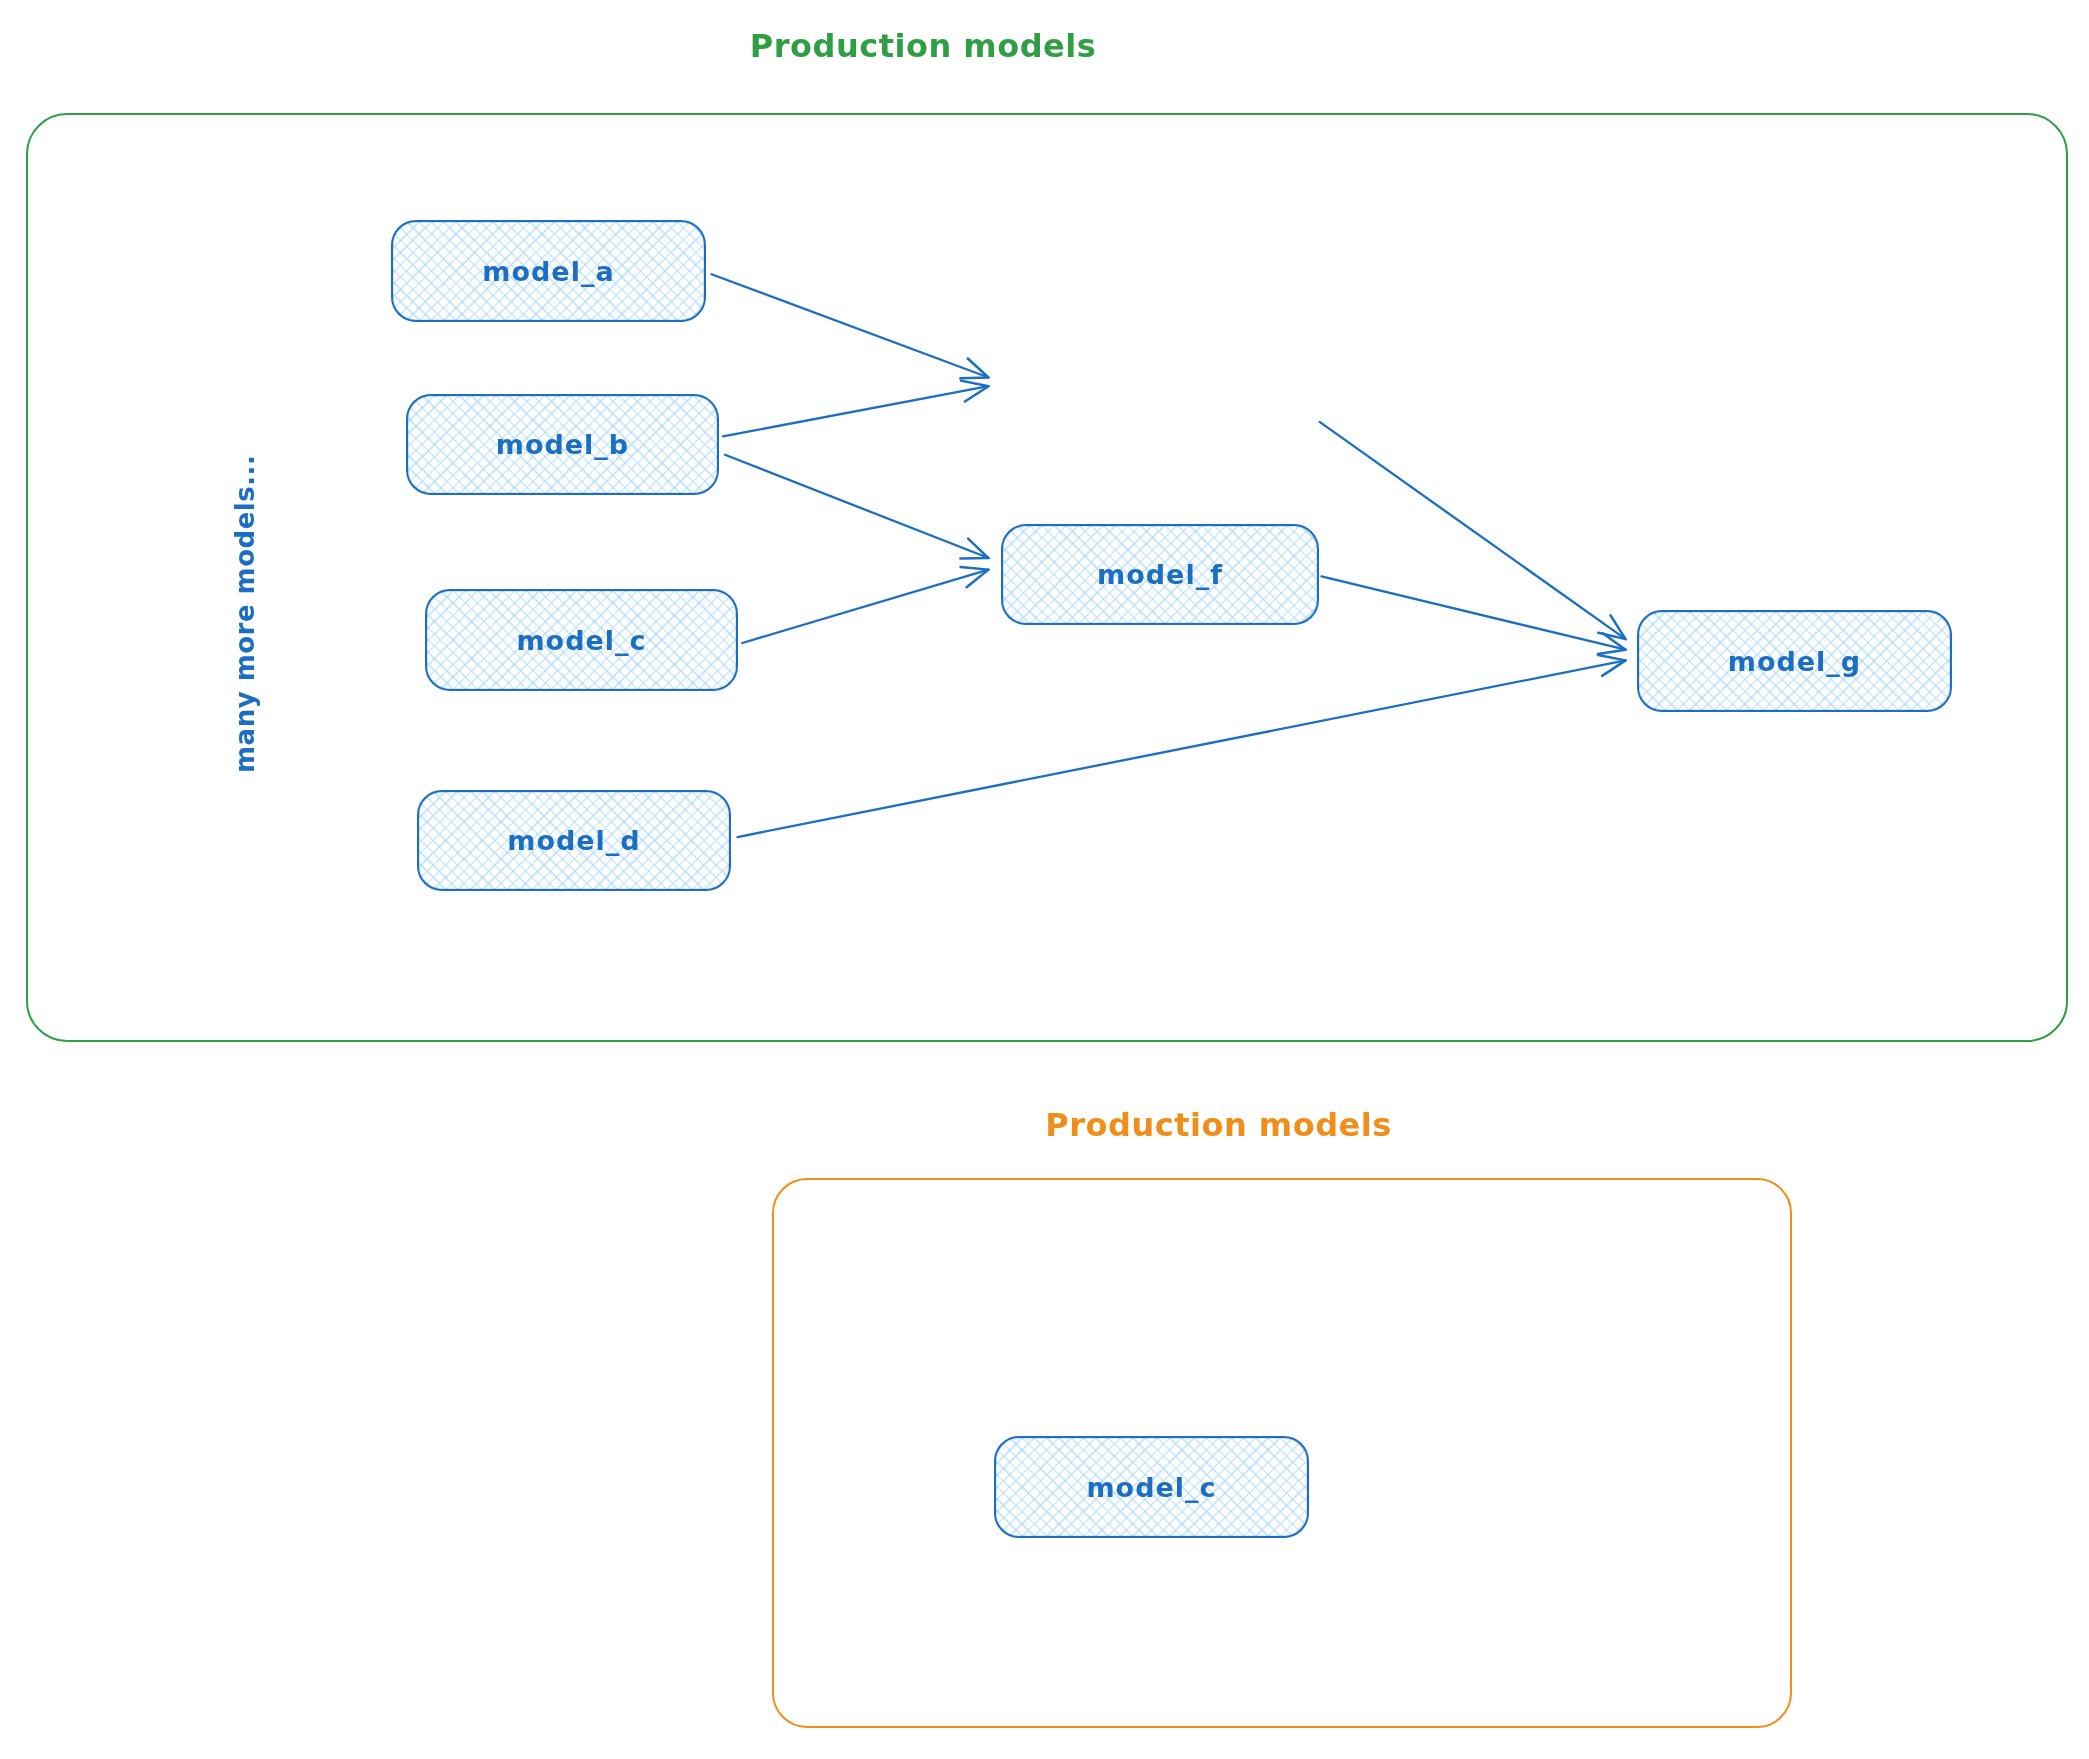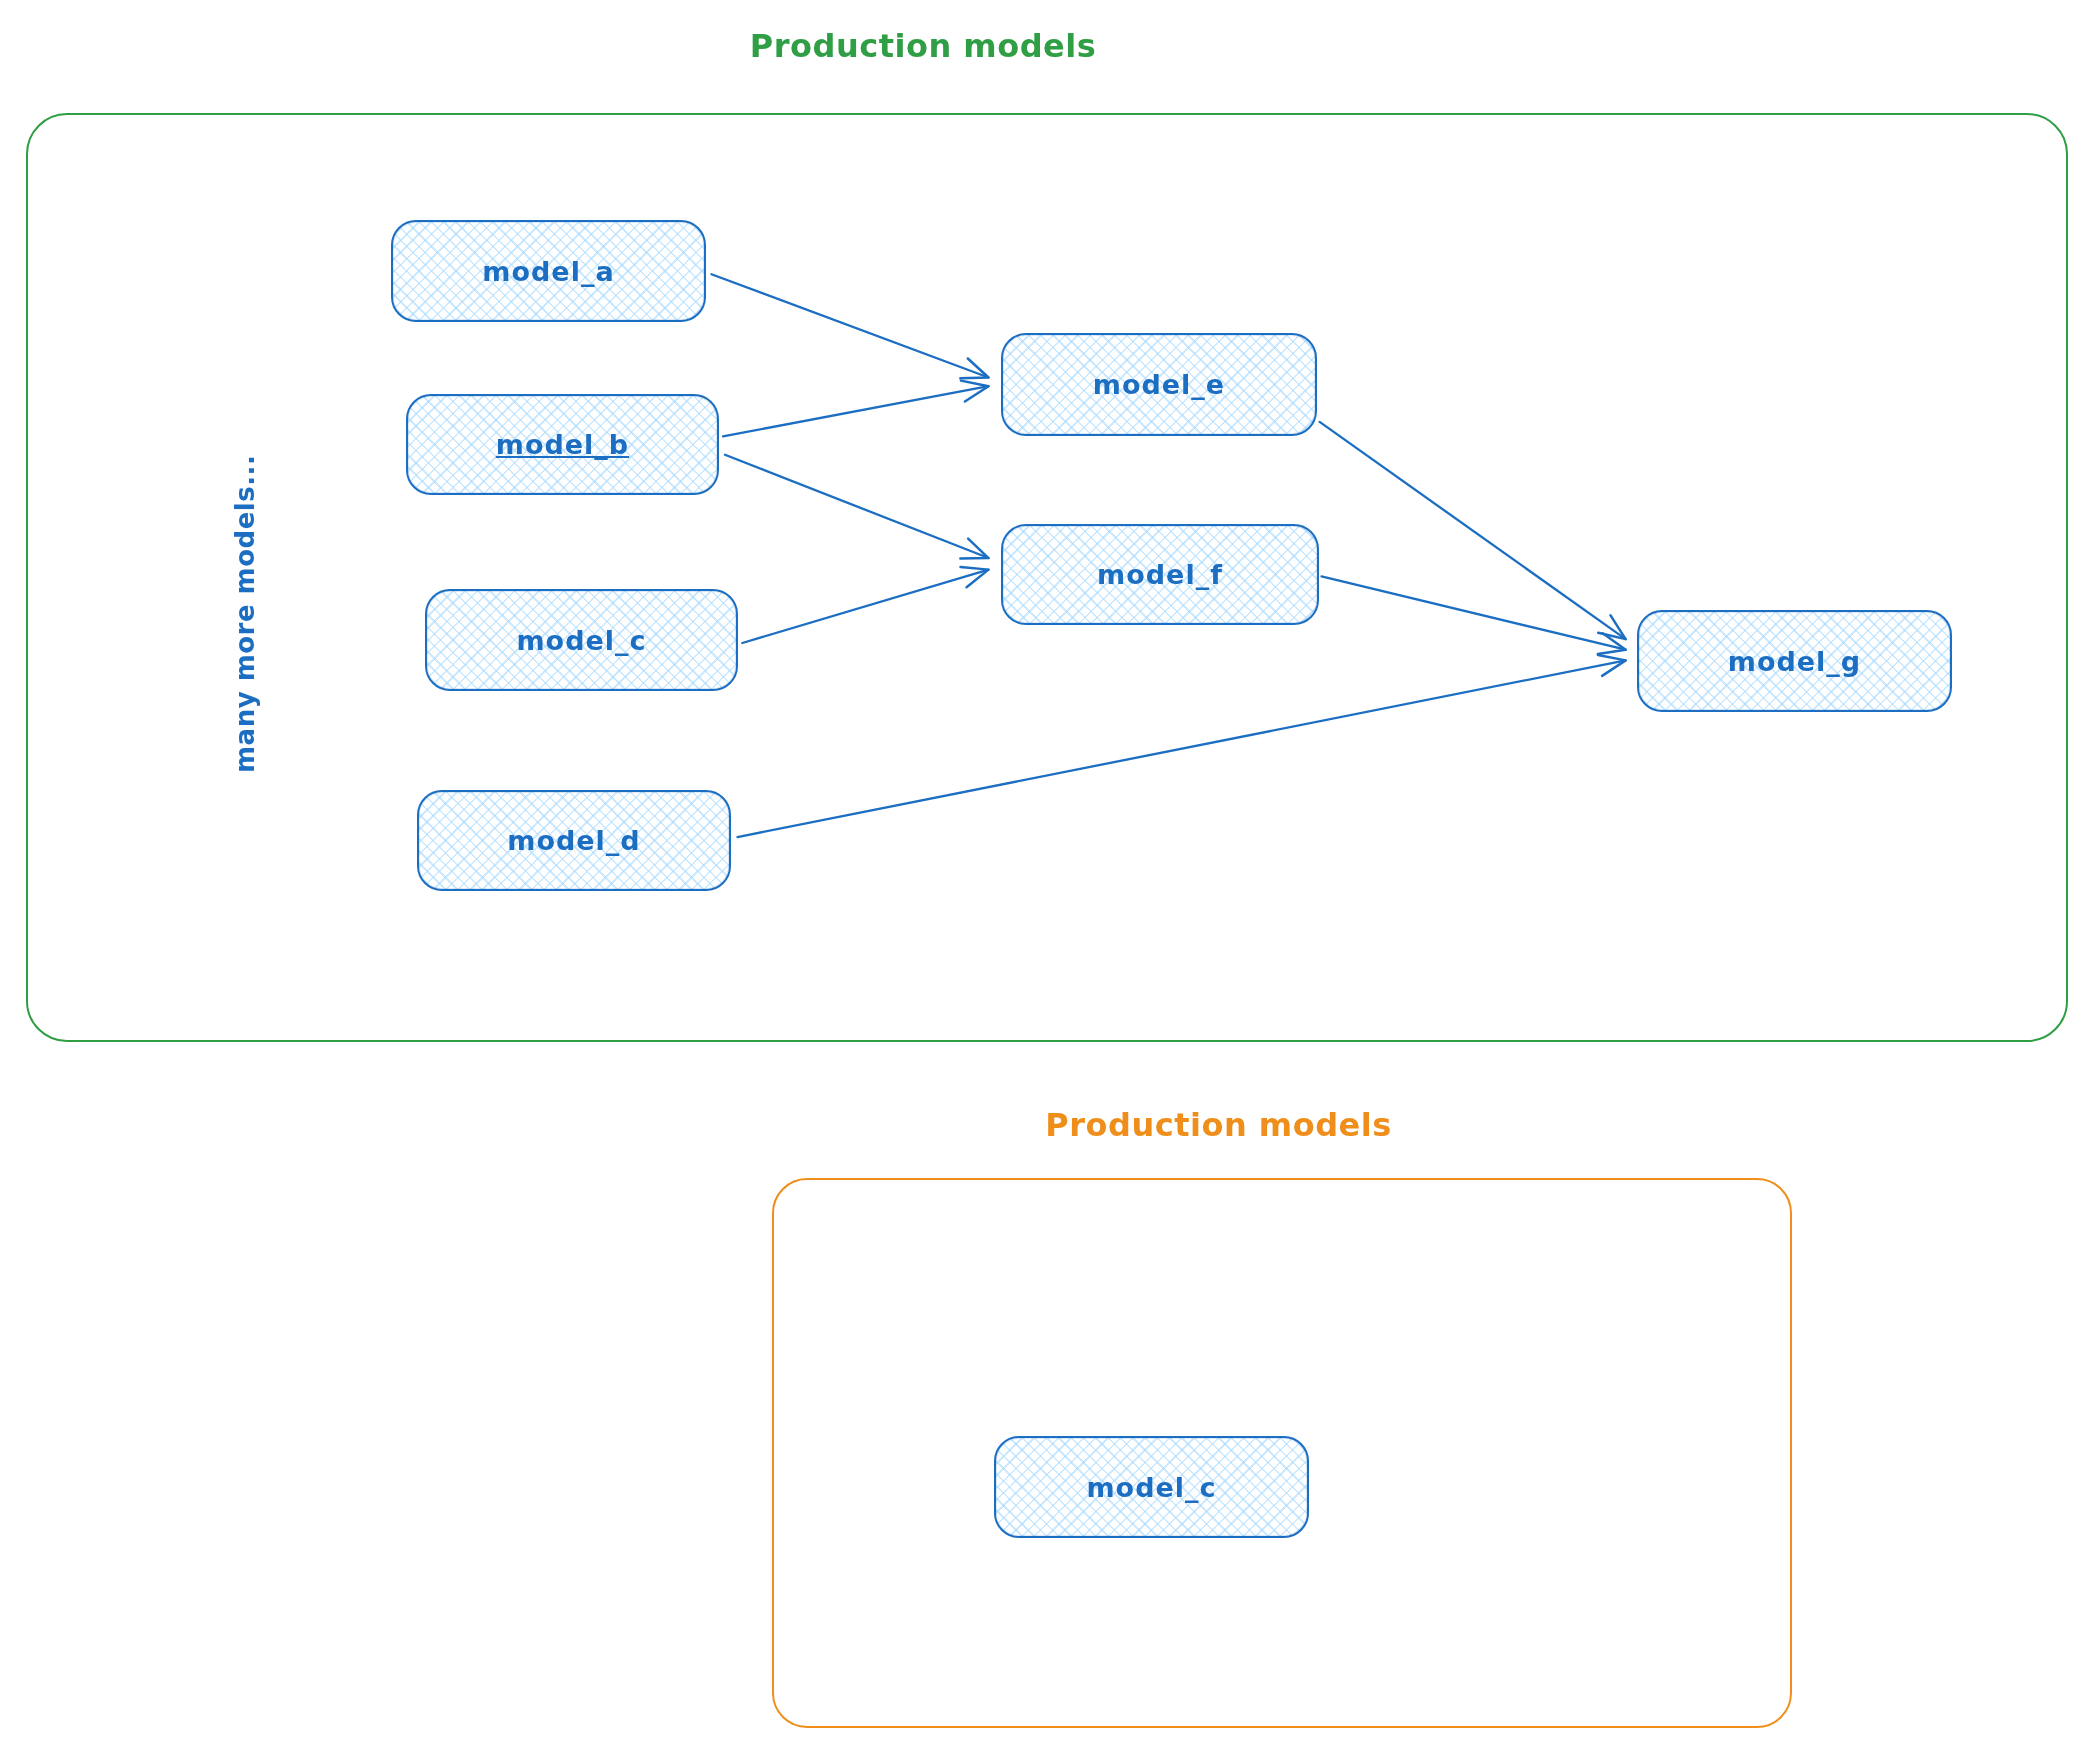--- a/index.html
+++ b/index.html
@@ -88,35 +88,32 @@
     <line class="edge" x1="769" y1="666" x2="1024" y2="590" marker-end="url(#ah)"></line>
     <line class="edge" x1="1367" y1="437" x2="1684" y2="662" marker-end="url(#ah)"></line>
     <line class="edge" x1="1369" y1="597" x2="1684" y2="673" marker-end="url(#ah)"></line>
     <line class="edge" x1="764" y1="867" x2="1684" y2="684" marker-end="url(#ah)"></line>
   </svg>
 
   <div class="node" style="left:391px;top:220px;width:311px;height:98px;">
     <span>model_a</span>
   </div>
 
-  <div class="node" style="left:406px;top:394px;width:309px;height:97px;text-decoration:underline;">
+  <div class="node" style="left:406px;top:394px;width:309px;height:97px;">
     <span>model_b</span>
   </div>
 
   <div class="node" style="left:425px;top:589px;width:309px;height:98px;">
     <span>model_c</span>
   </div>
 
   <div class="node" style="left:417px;top:790px;width:310px;height:97px;">
     <span>model_d</span>
   </div>
 
-  <div class="node" style="left:1001px;top:333px;width:312px;height:99px;">
-    <span>model_e</span>
-  </div>
 
   <div class="node" style="left:1637px;top:610px;width:311px;height:98px;">
     <span>model_g</span>
   </div>
 
   <div class="node" style="left:1001px;top:524px;width:314px;height:97px;">
     <span>model_f</span>
   </div>
 
   <div class="group-title orange" style="left:929px;top:1106px;width:579px;">Production models</div>

